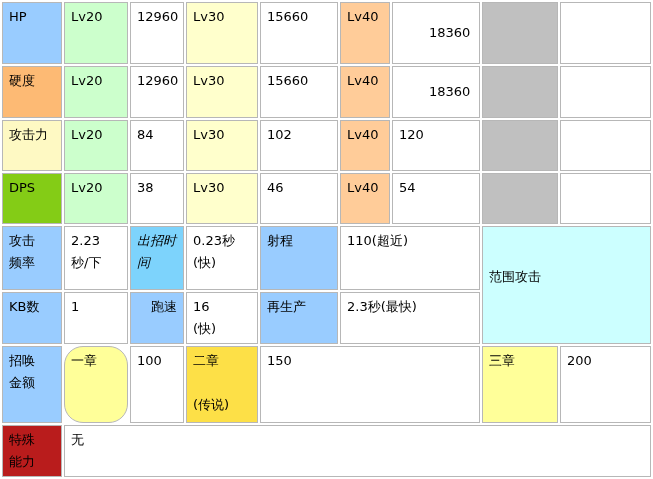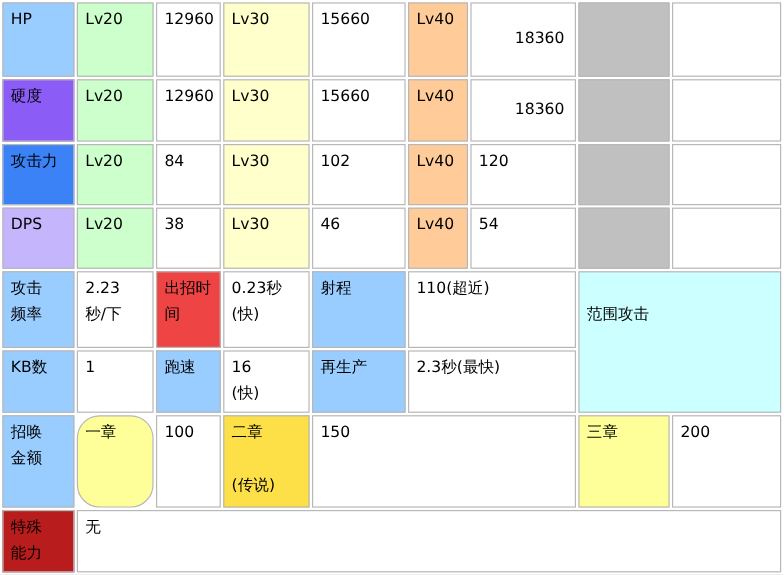--- a/index.html
+++ b/index.html
@@ -24,21 +24,21 @@
     text-align: left;
     padding: 3px 6px;
     font-size: 13px;
     line-height: 1.7;
     color: #000000;
     white-space: pre-line;
     overflow: hidden;
     background: #ffffff;
   }
   td.vmid { vertical-align: middle; padding-left: 36px; }
-  td.range-cell { padding-top: 25px; }
+  td.range-cell { padding-top: 39px; }
 </style>
 </head>
 <body>
 
 <table class="stats">
   <colgroup>
     <col style="width:60px">
       <col style="width:64px">
       <col style="width:54px">
     <col style="width:72px">
@@ -56,73 +56,73 @@
     <td>12960</td>
     <td style="background-color: rgb(255, 255, 204);">Lv30</td>
     <td>15660</td>
     <td style="background-color: rgb(255, 204, 153);">Lv40</td>
     <td class="vmid">18360</td>
     <td style="background-color: rgb(192, 192, 192);"></td>
     <td></td>
   </tr>
 
   <tr style="height:52px">
-    <td style="background-color: #8b5cf6;">硬度</td>
+    <td style="background-color: #fdba74;">硬度</td>
     <td style="background-color: rgb(204, 255, 204);">Lv20</td>
     <td>12960</td>
     <td style="background-color: rgb(255, 255, 204);">Lv30</td>
     <td>15660</td>
     <td style="background-color: rgb(255, 204, 153);">Lv40</td>
     <td class="vmid">18360</td>
     <td style="background-color: rgb(192, 192, 192);"></td>
     <td></td>
   </tr>
 
   <tr style="height:51px">
-    <td style="background-color: #3b82f6;">攻击力</td>
+    <td style="background-color: #fef9c3;">攻击力</td>
     <td style="background-color: rgb(204, 255, 204);">Lv20</td>
     <td>84</td>
     <td style="background-color: rgb(255, 255, 204);">Lv30</td>
     <td>102</td>
     <td style="background-color: rgb(255, 204, 153);">Lv40</td>
     <td>120</td>
     <td style="background-color: rgb(192, 192, 192);"></td>
     <td></td>
   </tr>
 
   <tr style="height:51px">
-    <td style="background-color: #c4b5fd;">DPS</td>
+    <td style="background-color: #84cc16;">DPS</td>
     <td style="background-color: rgb(204, 255, 204);">Lv20</td>
     <td>38</td>
     <td style="background-color: rgb(255, 255, 204);">Lv30</td>
     <td>46</td>
     <td style="background-color: rgb(255, 204, 153);">Lv40</td>
     <td>54</td>
     <td style="background-color: rgb(192, 192, 192);"></td>
     <td></td>
   </tr>
 
   <tr style="height:64px">
     <td style="background-color: rgb(153, 204, 255);">攻击
 频率</td>
     <td>2.23
 秒/下</td>
-    <td style="background-color: #ef4444;">出招时
+    <td style="background-color: #7dd3fc; font-style: italic;">出招时
 间</td>
     <td>0.23秒
 (快)</td>
     <td style="background-color: rgb(153, 204, 255);">射程</td>
     <td colspan="2">110(超近)</td>
     <td colspan="2" rowspan="2" class="range-cell" style="background-color: rgb(204, 255, 255);">范围攻击</td>
   </tr>
 
   <tr style="height:52px">
     <td style="background-color: rgb(153, 204, 255);">KB数</td>
     <td>1</td>
-    <td style="background-color: rgb(153, 204, 255);">跑速</td>
+    <td style="background-color: rgb(153, 204, 255); text-align: right;">跑速</td>
     <td>16
 (快)</td>
     <td style="background-color: rgb(153, 204, 255);">再生产</td>
     <td colspan="2">2.3秒(最快)</td>
   </tr>
 
   <tr style="height:77px">
     <td style="background-color: rgb(153, 204, 255);">招唤
 金额</td>
     <td style="background-color: rgb(255, 255, 153); border-radius: 19px;">一章</td>

